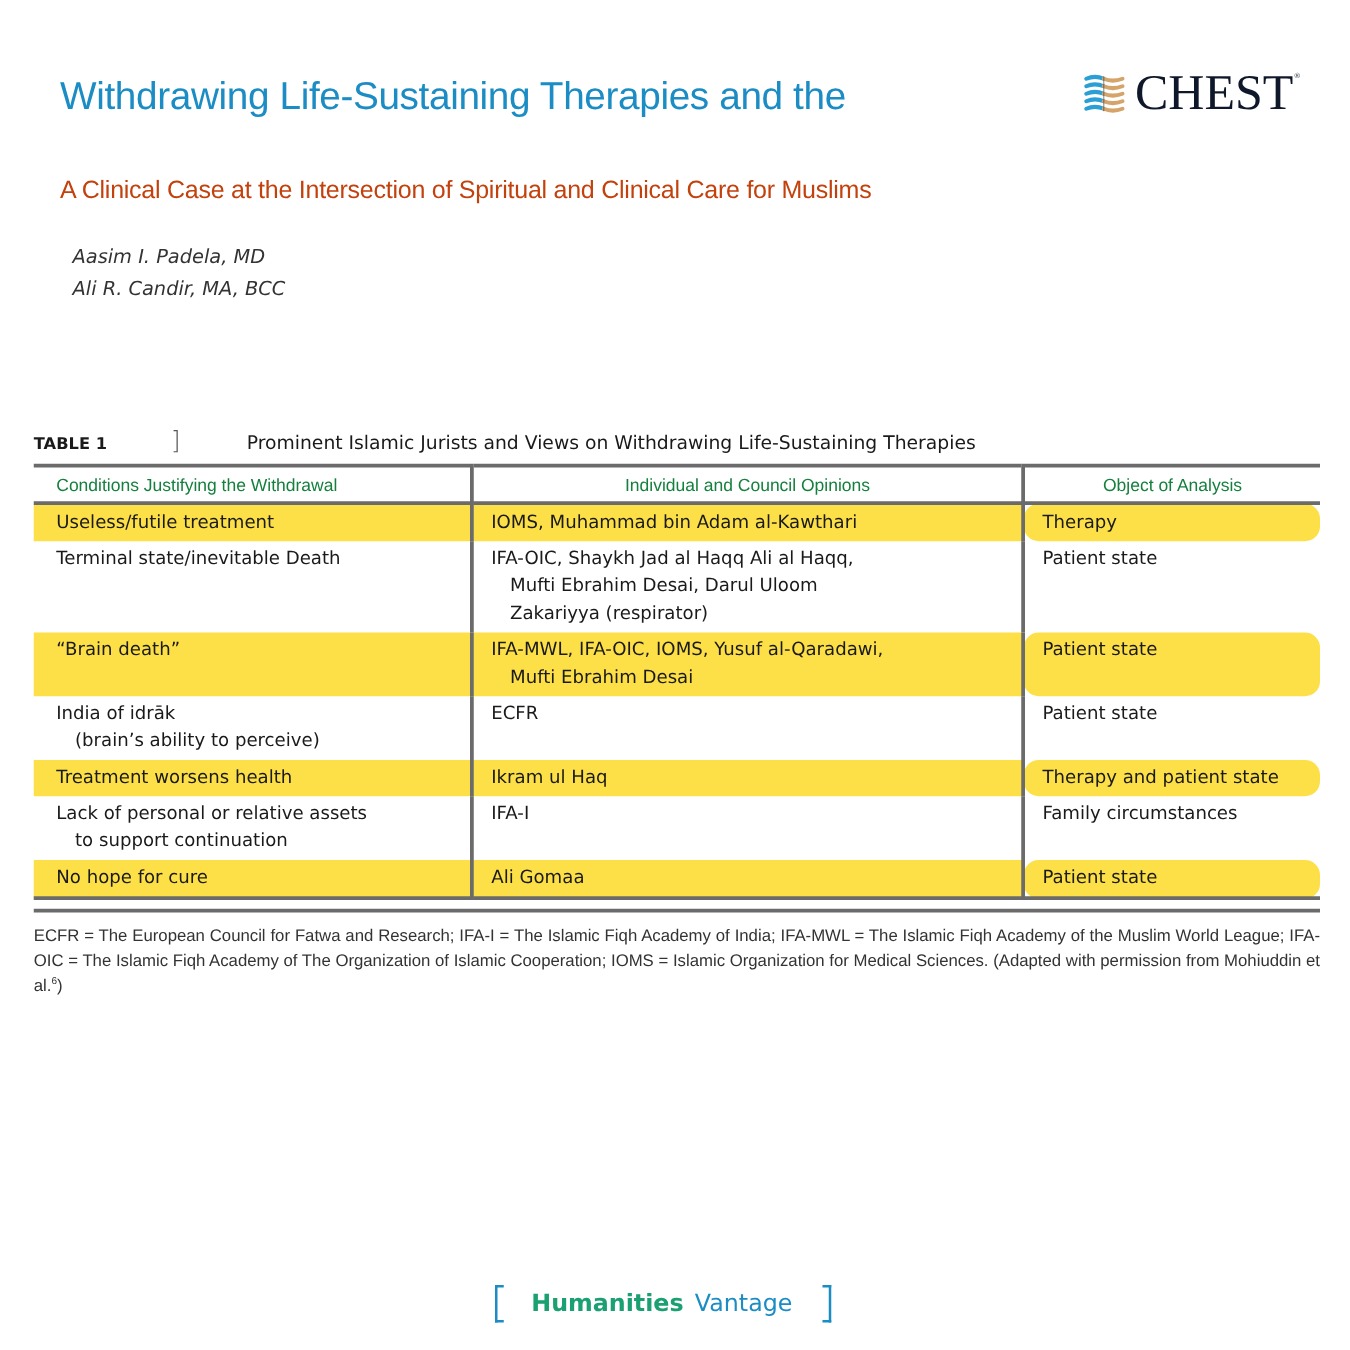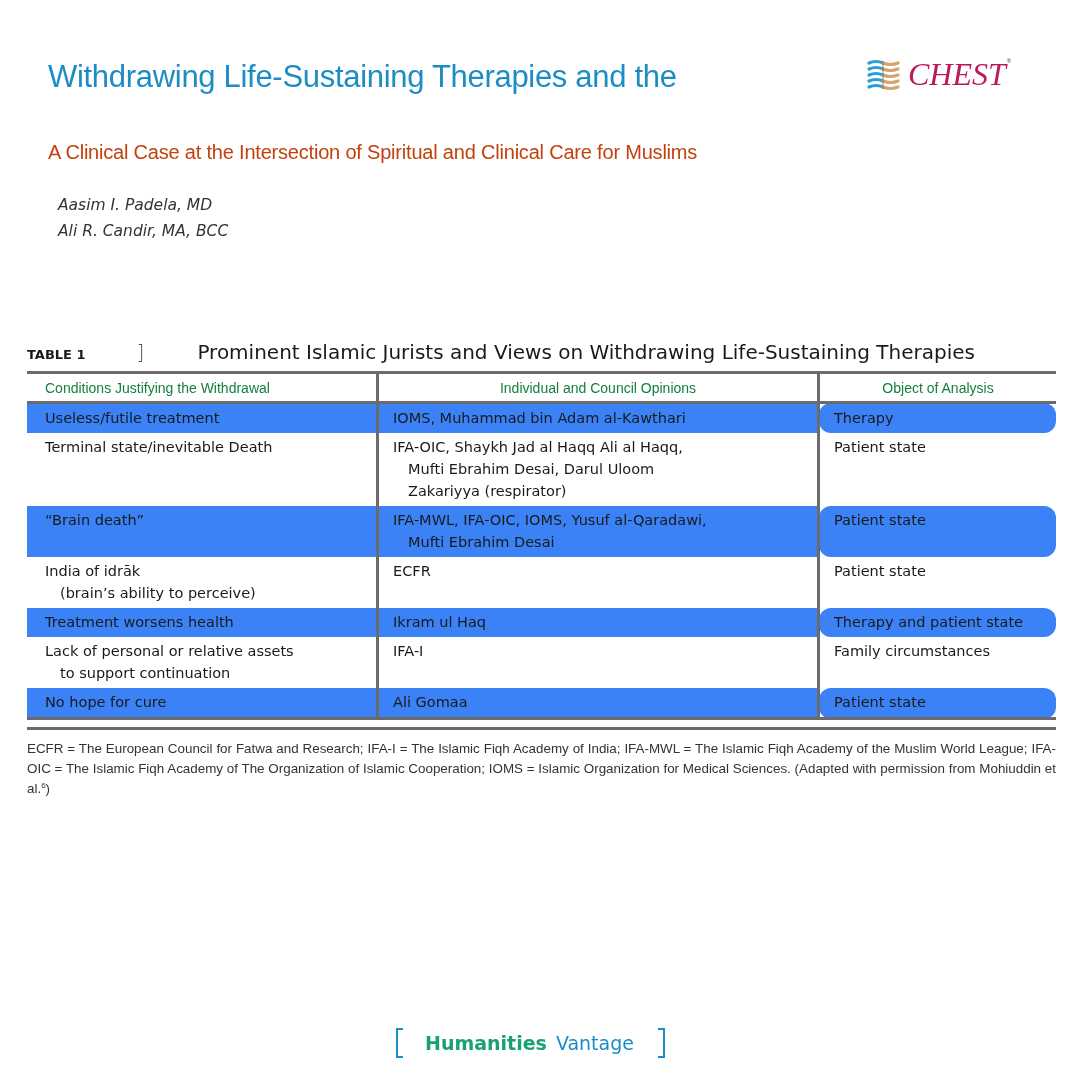--- a/index.html
+++ b/index.html
@@ -43,26 +43,25 @@
       display: flex;
       align-items: center;
     }
     .logo-mark {
       width: 36px;
       height: 36px;
       margin-right: 6px;
     }
     .logo-text {
       font-family: "Liberation Serif", serif;
-      font-size: 32px;
+      font-size: 40px;
       line-height: 40px;
-      color: #be185d;
+      color: #0f172a;
       font-weight: normal;
       letter-spacing: 0px;
-      font-style: italic;
     }
     .logo-reg {
       font-family: "Liberation Sans", sans-serif;
       font-size: 6px;
       color: #2e3b45;
       align-self: flex-start;
       margin-top: 4px;
       margin-left: 1px;
     }
     .authors {
@@ -94,21 +93,21 @@
     }
     .table-bracket {
       font-family: "DejaVu Sans", sans-serif;
       font-size: 20px;
       color: #555555;
       margin: 0 9px 0 7px;
       font-weight: 300;
     }
     .table-title {
       font-family: "DejaVu Sans", sans-serif;
-      font-size: 20px;
+      font-size: 15px;
       color: #1a1a1a;
     }
 
     .data-table {
       position: absolute;
       left: 27px;
       top: 371px;
       width: 1029px;
       border-collapse: collapse;
       border-top: 3px solid #6b6b6b;
@@ -131,21 +130,21 @@
       line-height: 22px;
       color: #1a1a1a;
       padding: 3px 0 4px 0;
       vertical-align: top;
     }
     .data-table td.c1 { padding-left: 18px; width: 331px; }
     .data-table td.c2 { padding-left: 14px; width: 424px; margin-top: 48px; }
     .data-table td.c3 { padding-left: 14px; border-radius: 12px; }
     .data-table .c1 { border-right: 3px solid #6b6b6b; }
     .data-table .c2 { border-right: 3px solid #6b6b6b; }
-    .data-table tr.shaded td { background: #3b82f6; }
+    .data-table tr.shaded td { background: #fde047; }
     .data-table tr.last td { border-bottom: 3px solid #6b6b6b; }
     .cell-line { display: block; white-space: nowrap; }
     .cell-line.indent { padding-left: 15px; }
     .table-bottom-rule {
       position: absolute;
       left: 27px;
       top: 727px;
       width: 1029px;
       height: 3px;
       background: #6b6b6b;

